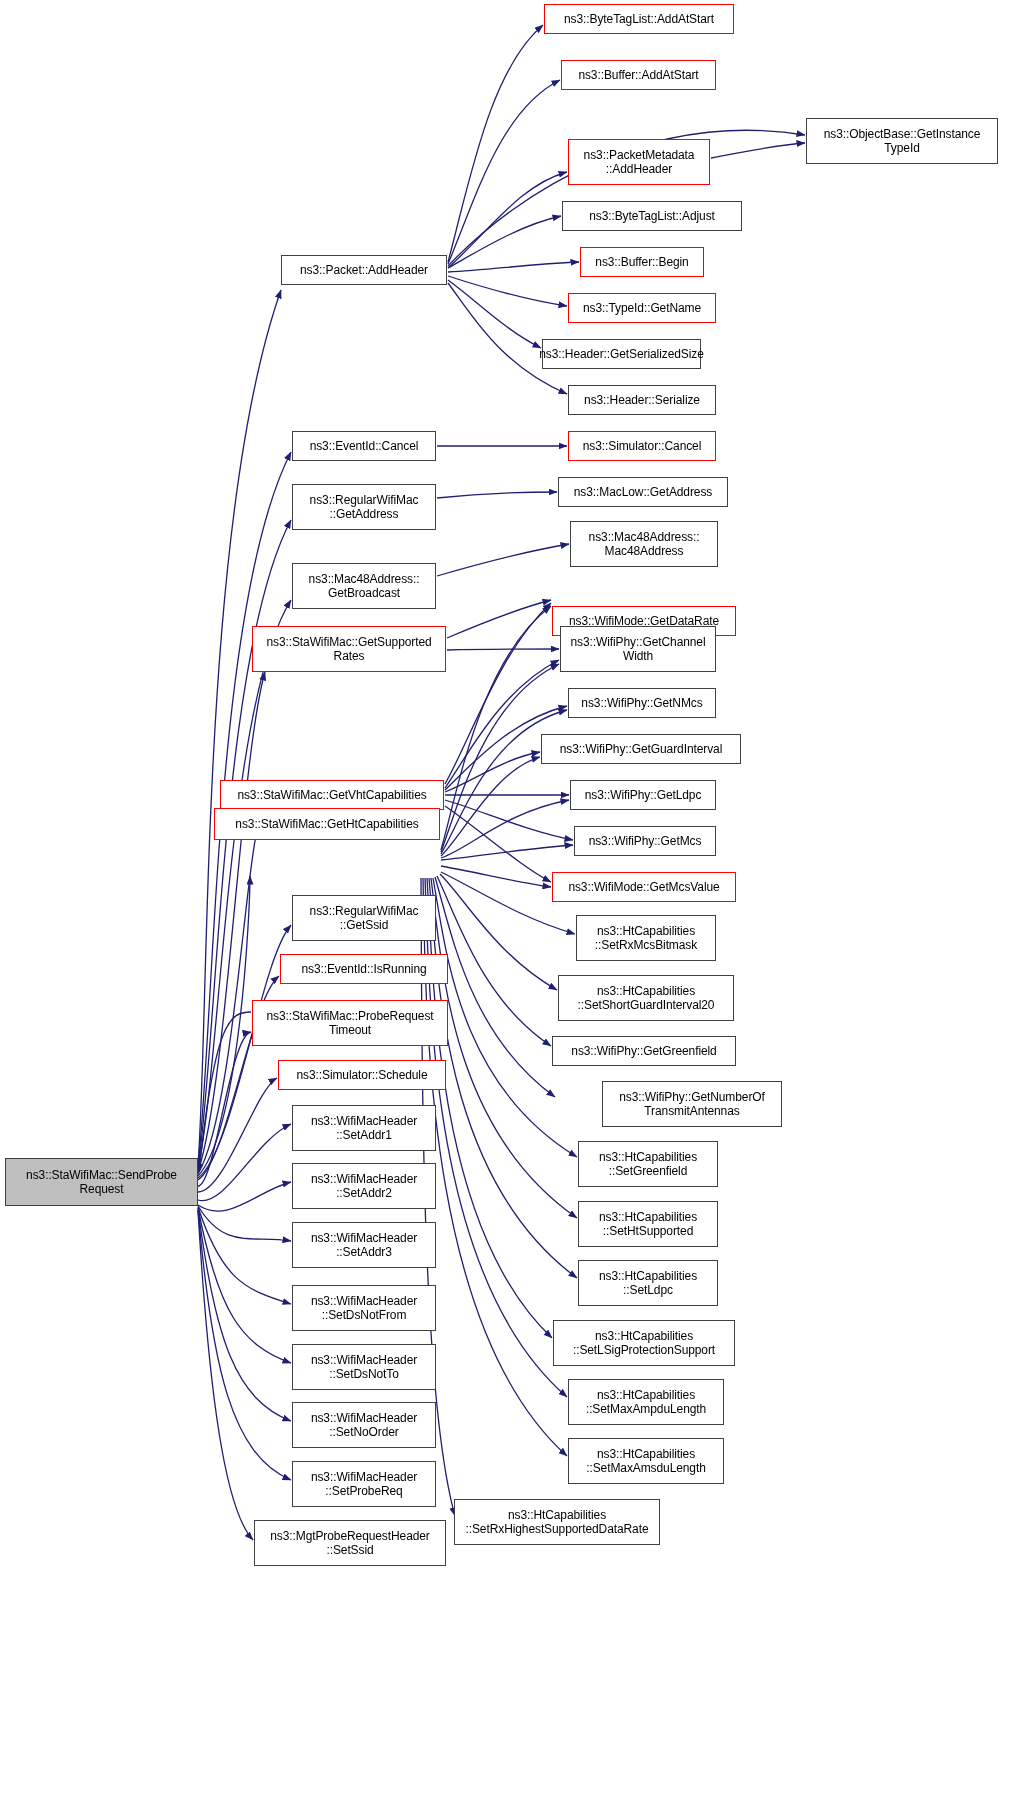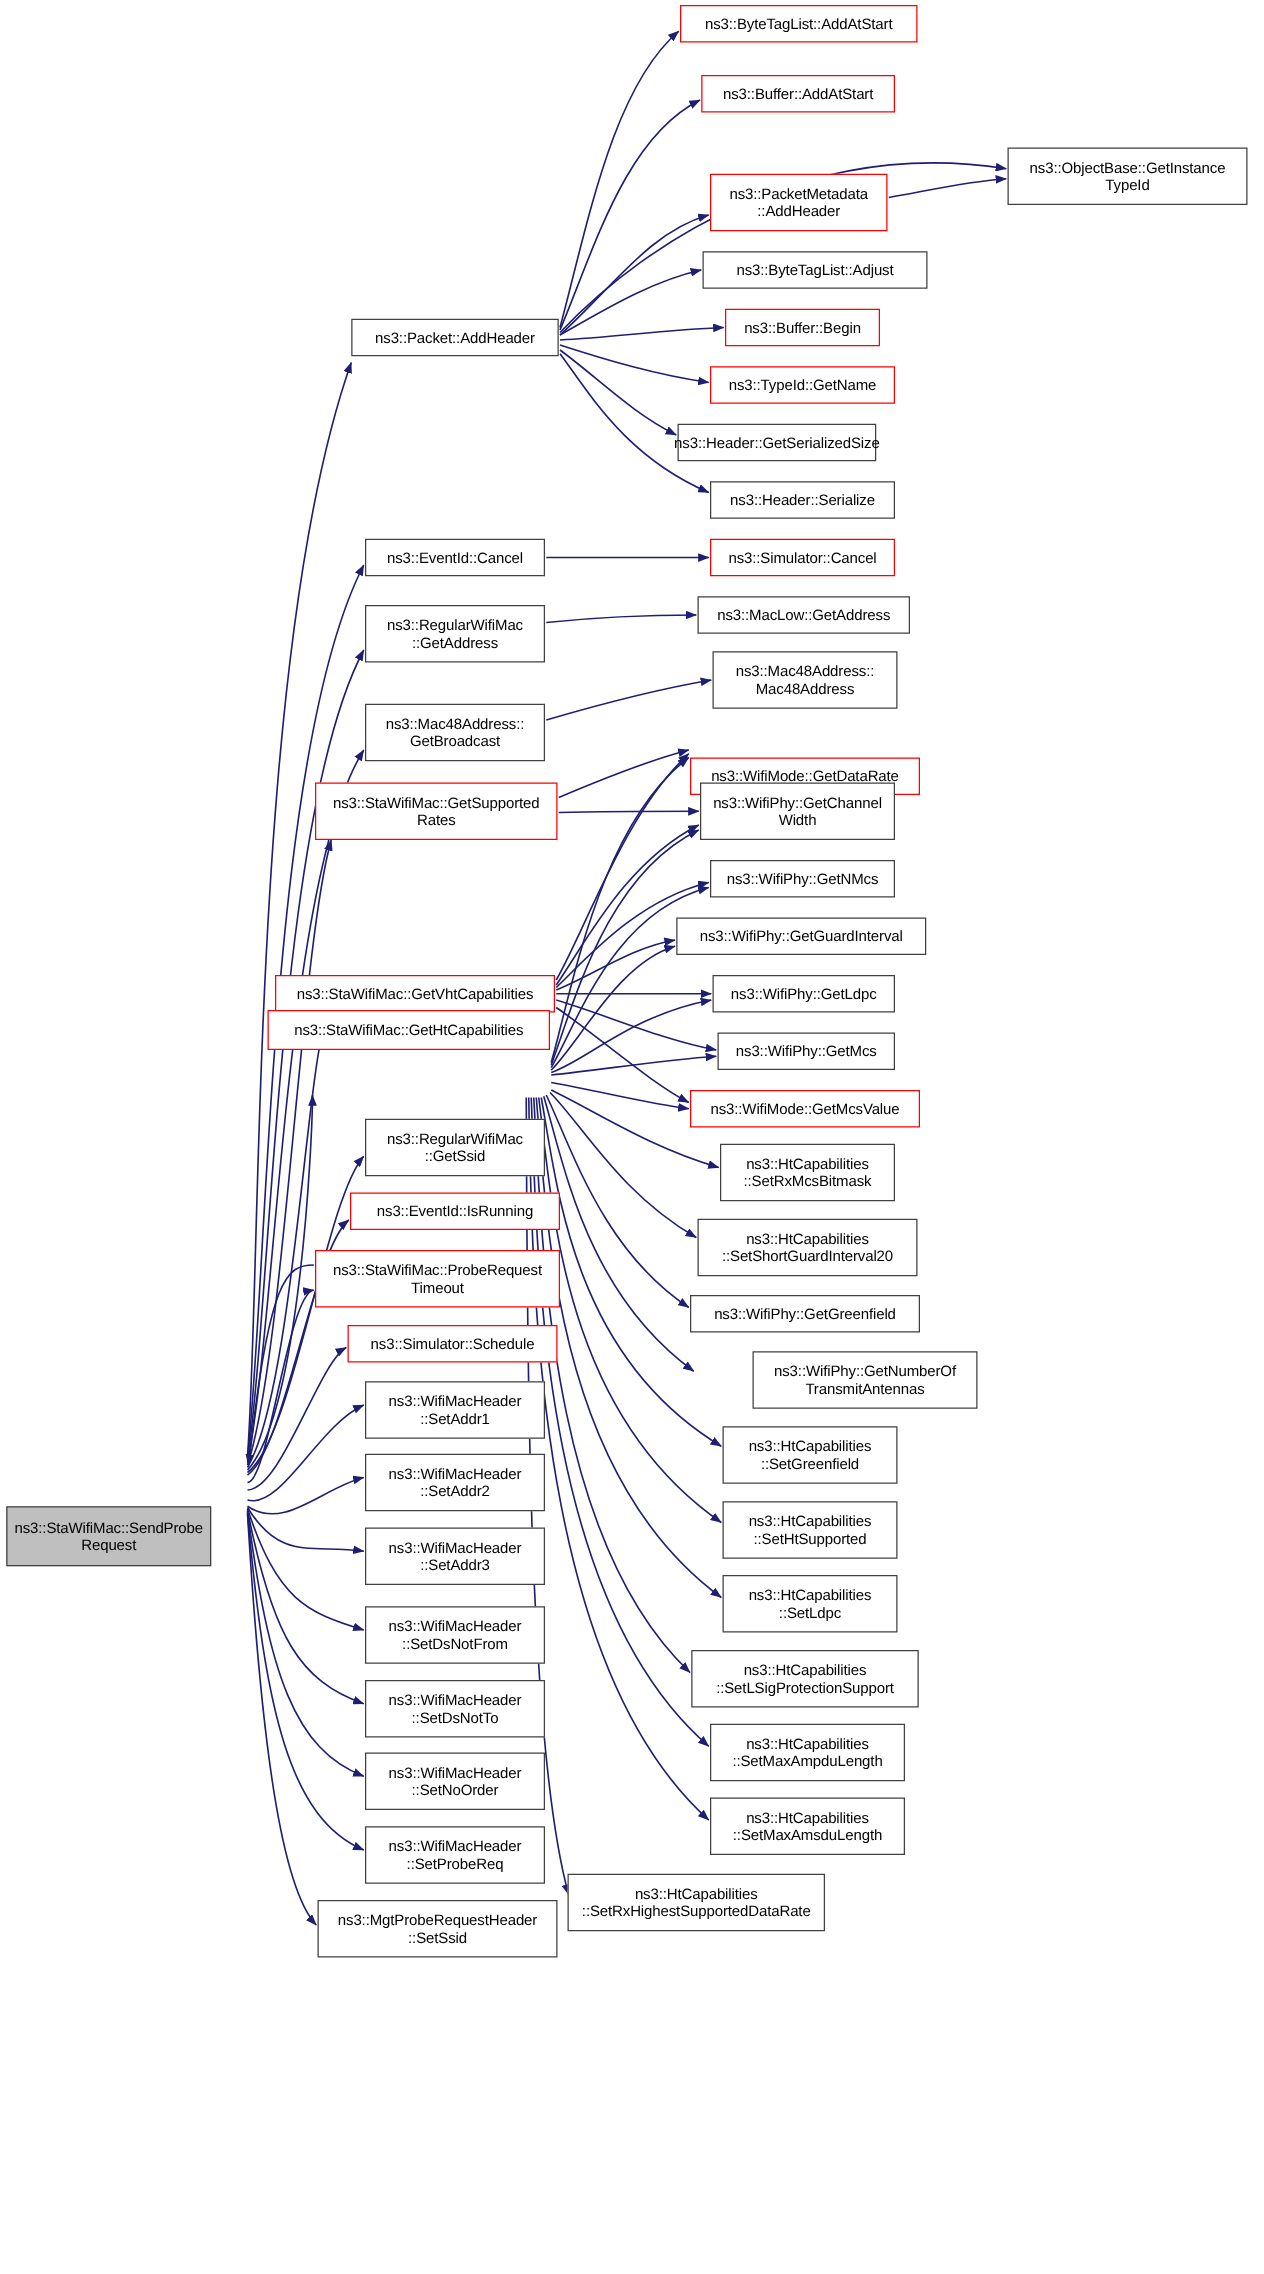--- a/index.html
+++ b/index.html
@@ -107,21 +107,21 @@
         <path d="M 198,1205 C 228,1225 258,1190 291,1182" fill="none" stroke="#1f1f72" stroke-width="1.3" marker-end="url(#arrow)"></path>
         <path d="M 198,1206 C 225,1250 250,1235 291,1241" fill="none" stroke="#1f1f72" stroke-width="1.3" marker-end="url(#arrow)"></path>
         <path d="M 198,1207 C 222,1280 245,1290 291,1304" fill="none" stroke="#1f1f72" stroke-width="1.3" marker-end="url(#arrow)"></path>
         <path d="M 198,1208 C 218,1310 240,1345 291,1363" fill="none" stroke="#1f1f72" stroke-width="1.3" marker-end="url(#arrow)"></path>
         <path d="M 198,1209 C 215,1340 236,1400 291,1421" fill="none" stroke="#1f1f72" stroke-width="1.3" marker-end="url(#arrow)"></path>
         <path d="M 198,1210 C 212,1370 232,1455 291,1480" fill="none" stroke="#1f1f72" stroke-width="1.3" marker-end="url(#arrow)"></path>
         <path d="M 198,1211 C 209,1395 225,1510 253,1540" fill="none" stroke="#1f1f72" stroke-width="1.3" marker-end="url(#arrow)"></path>
       </g>
   </svg>
   <div id="node-layer">
-      <div class="node current" style="left: 5px; top: 1158px; width: 164px; height: 48px; margin-top: 47px;">ns3::StaWifiMac::SendProbe
+      <div class="node current" style="left: 5px; top: 1158px; width: 193px; height: 48px;">ns3::StaWifiMac::SendProbe
 Request</div>
       <div class="node" style="left: 281px; top: 255px; width: 166px; height: 30px;">ns3::Packet::AddHeader</div>
       <div class="node red" style="left: 544px; top: 4px; width: 190px; height: 30px;">ns3::ByteTagList::AddAtStart</div>
       <div class="node red" style="left: 561px; top: 60px; width: 155px; height: 30px;">ns3::Buffer::AddAtStart</div>
       <div class="node" style="left: 806px; top: 118px; width: 192px; height: 46px;">ns3::ObjectBase::GetInstance
 TypeId</div>
       <div class="node red" style="left: 568px; top: 139px; width: 142px; height: 46px;">ns3::PacketMetadata
 ::AddHeader</div>
       <div class="node" style="left: 562px; top: 201px; width: 180px; height: 30px;">ns3::ByteTagList::Adjust</div>
       <div class="node red" style="left: 580px; top: 247px; width: 124px; height: 30px;">ns3::Buffer::Begin</div>

